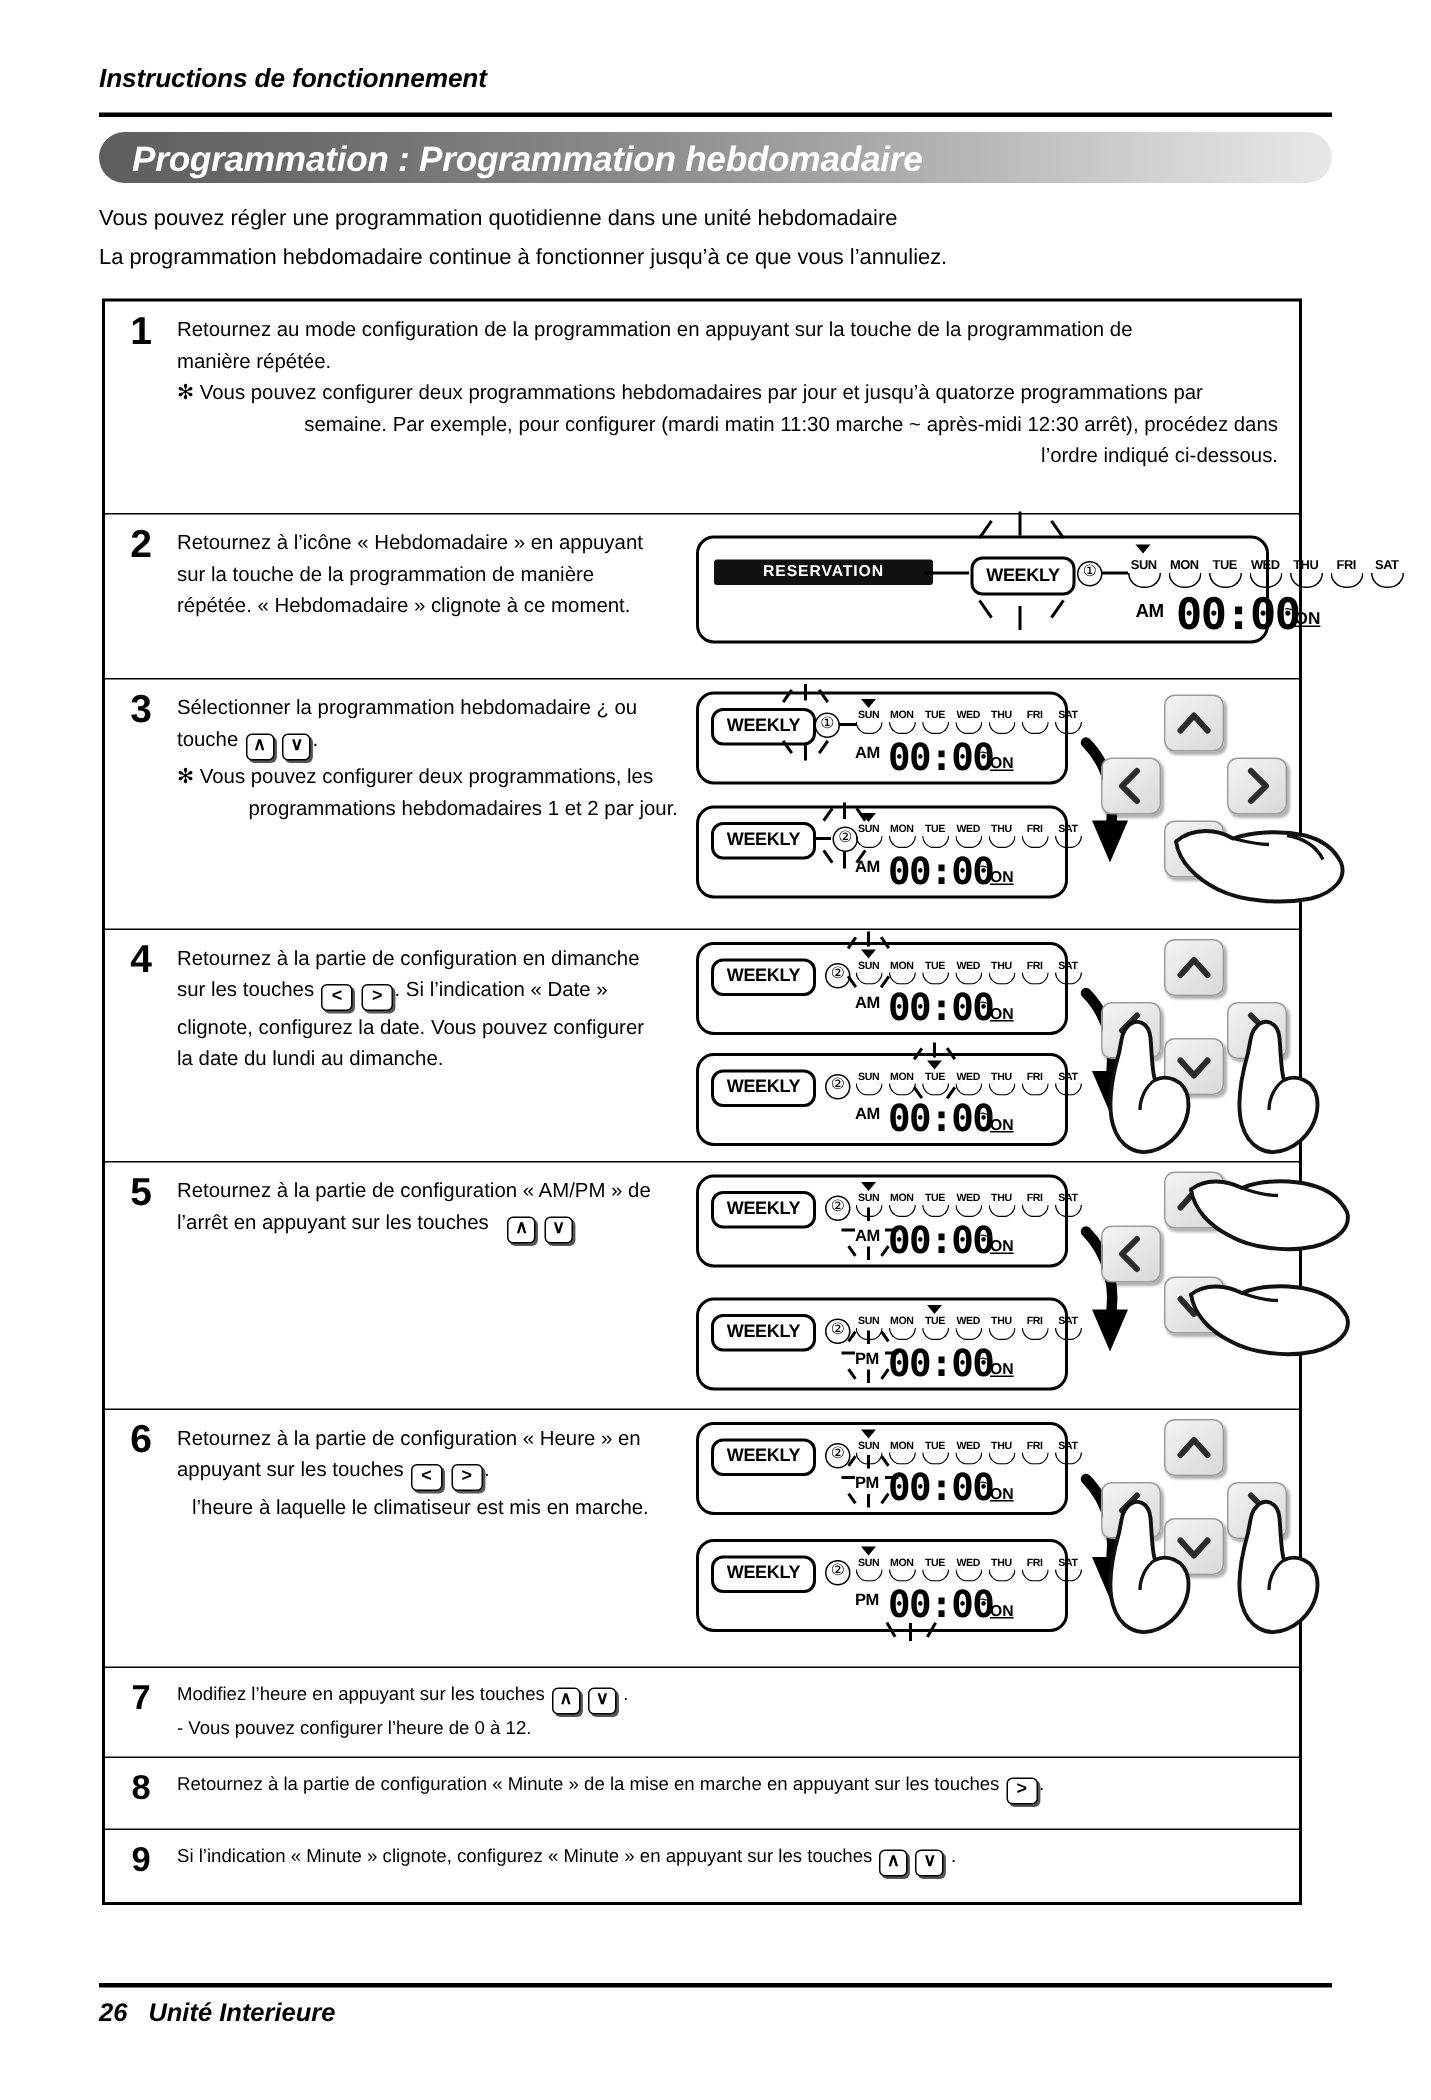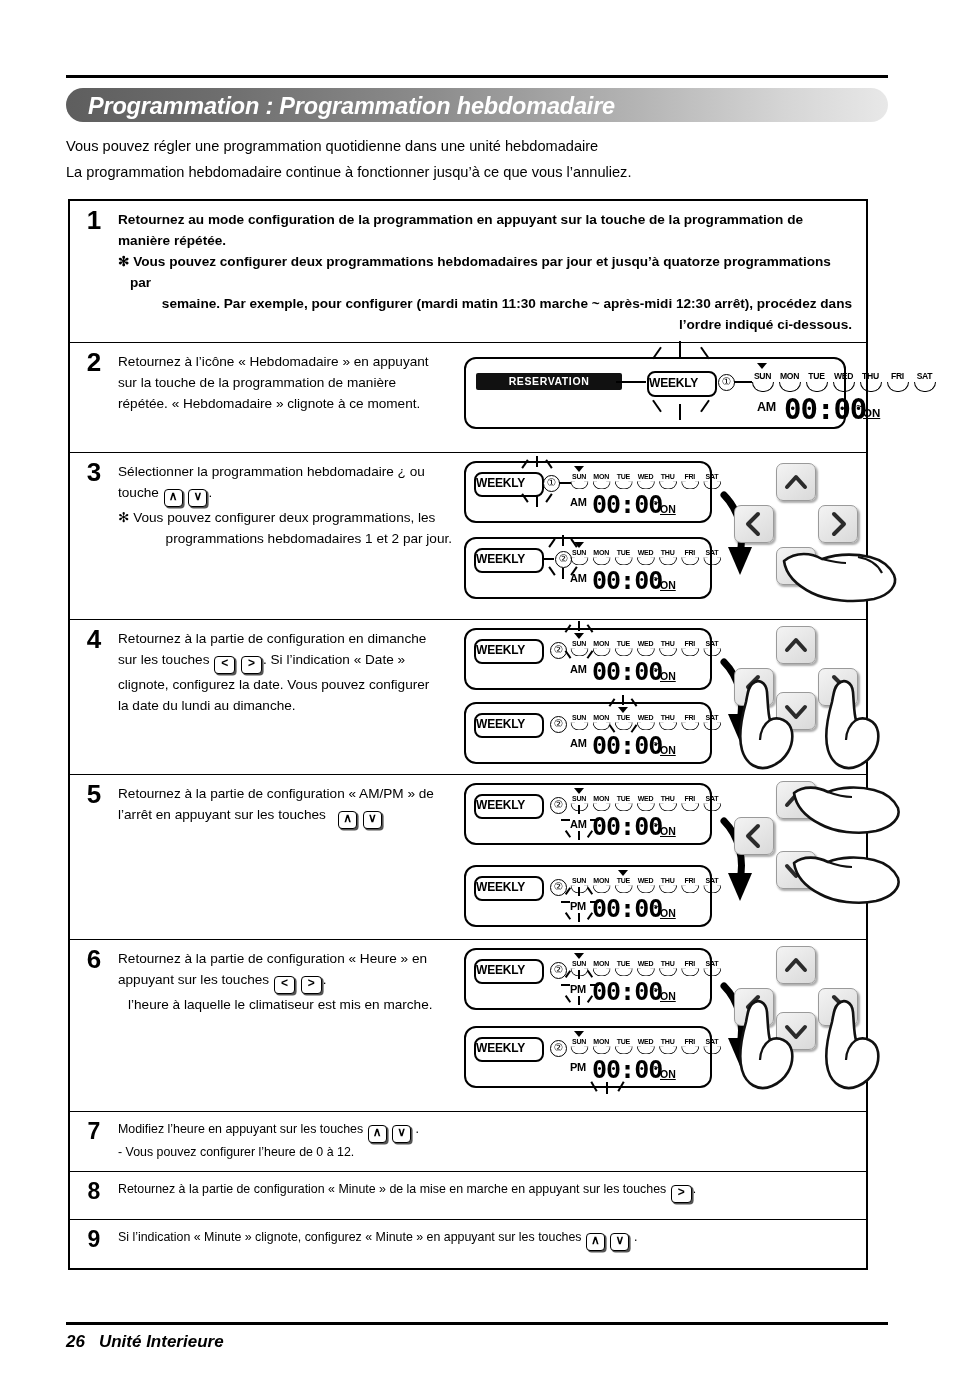--- a/index.html
+++ b/index.html
@@ -77,21 +77,21 @@
     padding:0;
   }
   .lcd .inner{position:relative;height:100%;}
   .res-band{
     position:absolute;background:#111;color:#fff;
     font-size:10.5px;font-weight:bold;letter-spacing:0.6px;
     text-align:center;border-radius:2px;
   }
   .weekly-box{
     position:absolute;border:2px solid #000;border-radius:8px;
-    font-size:12px;font-weight:bold;text-align:left;background:#fff;
+    font-size:12px;font-weight:bold;text-align:center;background:#fff;
     letter-spacing:-0.2px;
   }
   .circnum{
     position:absolute;border:1.6px solid #000;border-radius:50%;
     width:15px;height:15px;line-height:13px;text-align:center;
     font-size:10.5px;background:#fff;
   }
   .dash{position:absolute;height:1.8px;background:#000;}
   .days{position:absolute;display:flex;}
   .day{position:relative;width:27px;text-align:center;}
@@ -138,34 +138,35 @@
     position:absolute;left:66px;top:1332px;
     font-style:italic;font-weight:bold;font-size:17px;
   }
   .ftr .pg{margin-right:14px;}
 </style>
 </head>
 <body>
 
 <div class="page">
 
+  <div class="hdr-title">Instructions de fonctionnement</div>
   <div class="hdr-rule"></div>
   <div class="banner"></div>
   <div class="banner-txt">Programmation : Programmation hebdomadaire</div>
   <div class="intro">
     <div>Vous pouvez régler une programmation quotidienne dans une unité hebdomadaire</div>
     <div>La programmation hebdomadaire continue à fonctionner jusqu’à ce que vous l’annuliez.</div>
   </div>
 
   <div class="steps">
 
     <div class="step" style="min-height:142px;">
       <div class="num">1</div>
       <div class="body">
-        <div class="txt" style="padding-right:14px;font-weight:bold;">
+        <div class="txt" style="padding-right:14px;">
           <div>Retournez au mode configuration de la programmation en appuyant sur la touche de la programmation de</div>
           <div>manière répétée.</div>
           <div class="ind1">✻ Vous pouvez configurer deux programmations hebdomadaires par jour et jusqu’à quatorze programmations par</div>
           <div class="ind2">semaine. Par exemple, pour configurer (mardi matin 11:30 marche ~ après-midi 12:30 arrêt), procédez dans</div>
           <div class="ind2">l’ordre indiqué ci-dessous.</div>
         </div>
       </div>
     </div>
 
     <div class="step" style="min-height:110px;">

